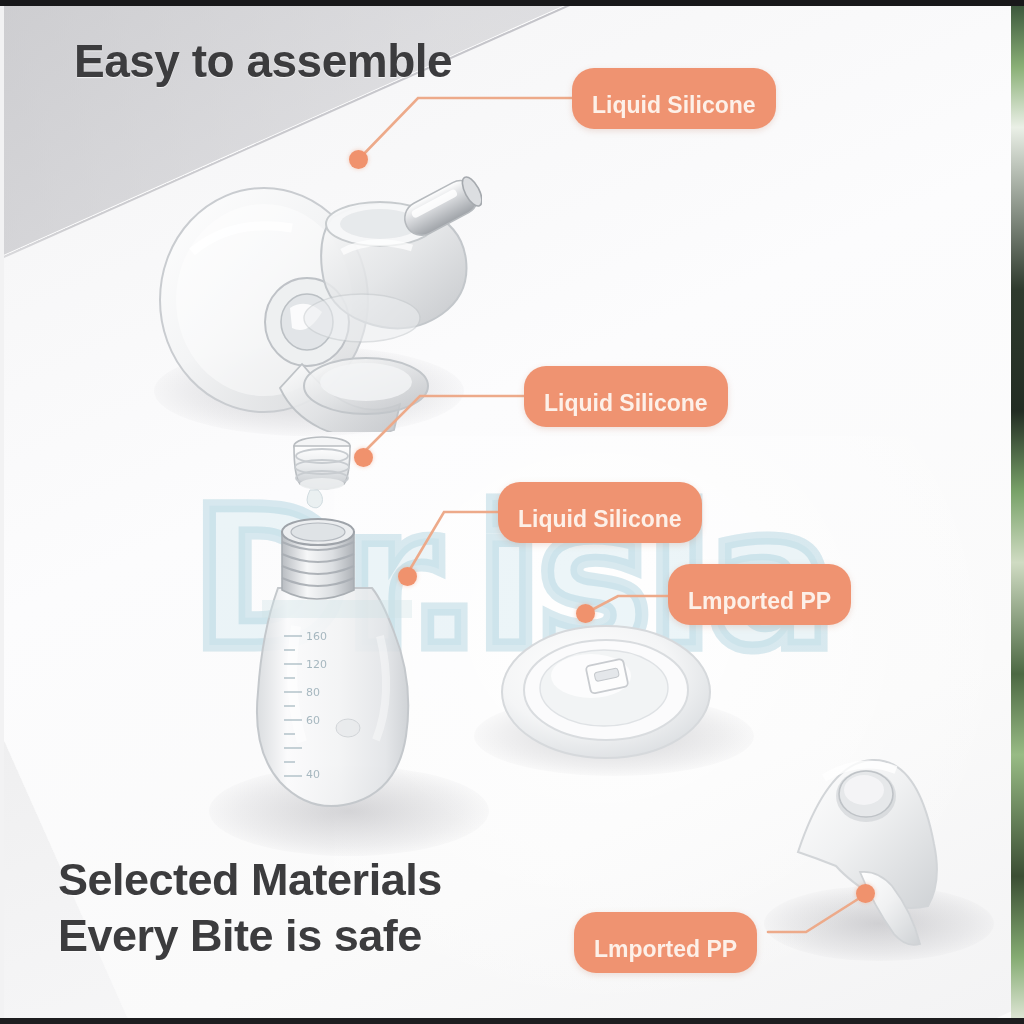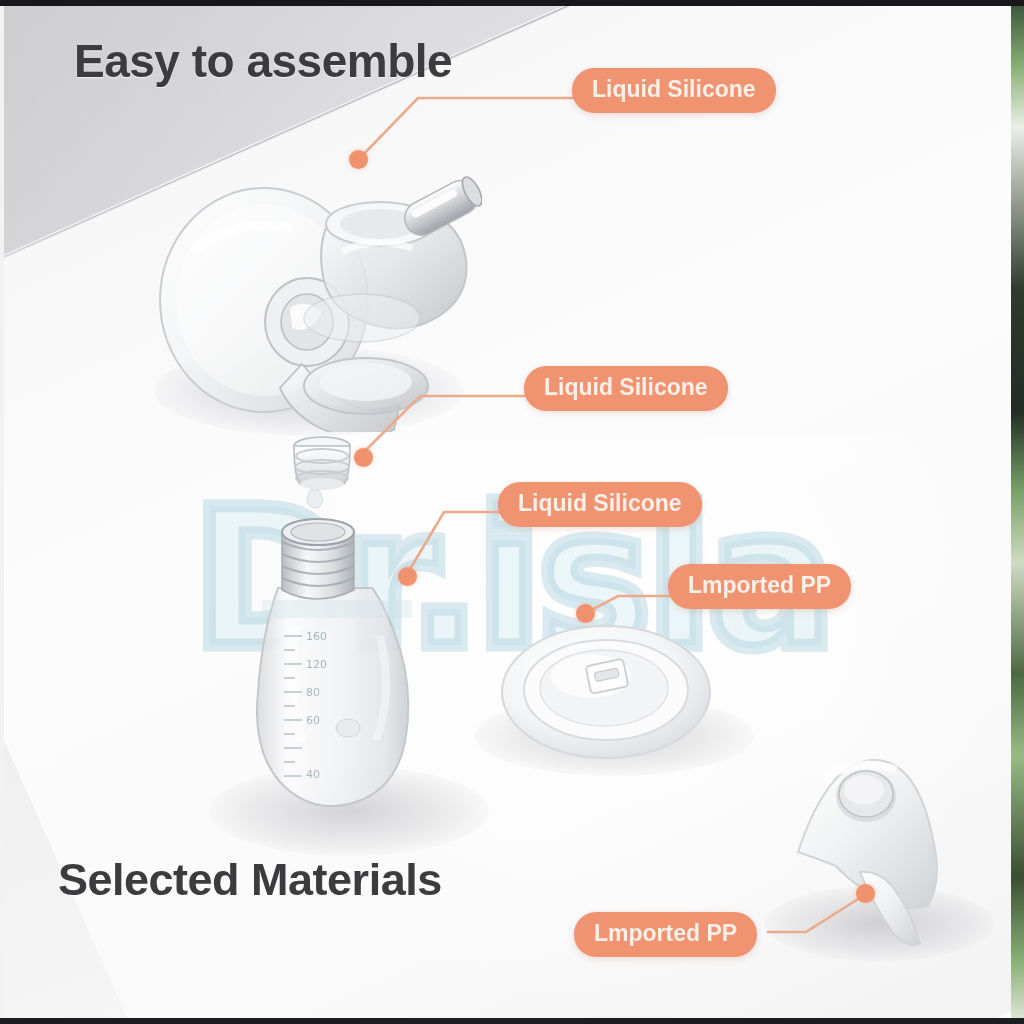--- a/index.html
+++ b/index.html
@@ -45,21 +45,21 @@
      font-family:"DejaVu Sans",sans-serif;line-height:172px;white-space:nowrap;user-select:none;}
 
   
   .head-top{position:absolute;left:70px;top:28px;font-size:46px;font-weight:700;
       color:#3c3c3e;letter-spacing:-.5px;text-shadow:0 1px 1px rgba(255,255,255,.7);}
   .head-bot{position:absolute;left:54px;top:846px;font-size:45px;font-weight:700;
       color:#3c3c3e;letter-spacing:-.5px;line-height:56px;text-shadow:0 1px 1px rgba(255,255,255,.7);}
 
   
   .pill{position:absolute;background:#ef9371;color:#fdf0e8;border-radius:22px;
-      font-size:23px;font-weight:600;padding:8px 20px 10px;white-space:nowrap;
+      font-size:23px;font-weight:600;padding:24px 20px 10px;white-space:nowrap;
       box-shadow:0 2px 6px rgba(190,120,90,.22);z-index:30;}
   .lead{position:absolute;z-index:25;overflow:visible;}
   .dot{position:absolute;width:19px;height:19px;border-radius:50%;background:#f0926d;z-index:28;
       box-shadow:0 0 4px rgba(240,146,109,.45);}
 
   
   .part{position:absolute;z-index:20;}
 
   
   .flange{left:148px;top:126px;width:330px;height:300px;}
@@ -277,16 +277,17 @@
 
     <div class="pill" style="left:568px;top:62px;">Liquid Silicone</div>
     <div class="pill" style="left:520px;top:360px;">Liquid Silicone</div>
     <div class="pill" style="left:494px;top:476px;">Liquid Silicone</div>
     <div class="pill" style="left:664px;top:558px;">Lmported PP</div>
     <div class="pill" style="left:570px;top:906px;">Lmported PP</div>
 
     <div class="head-top">Easy to assemble</div>
     <div class="head-bot">
       <div>Selected Materials</div>
+      <div>Every Bite is safe</div>
     </div>
 
   </div>
 </div>
 
 </body></html>

